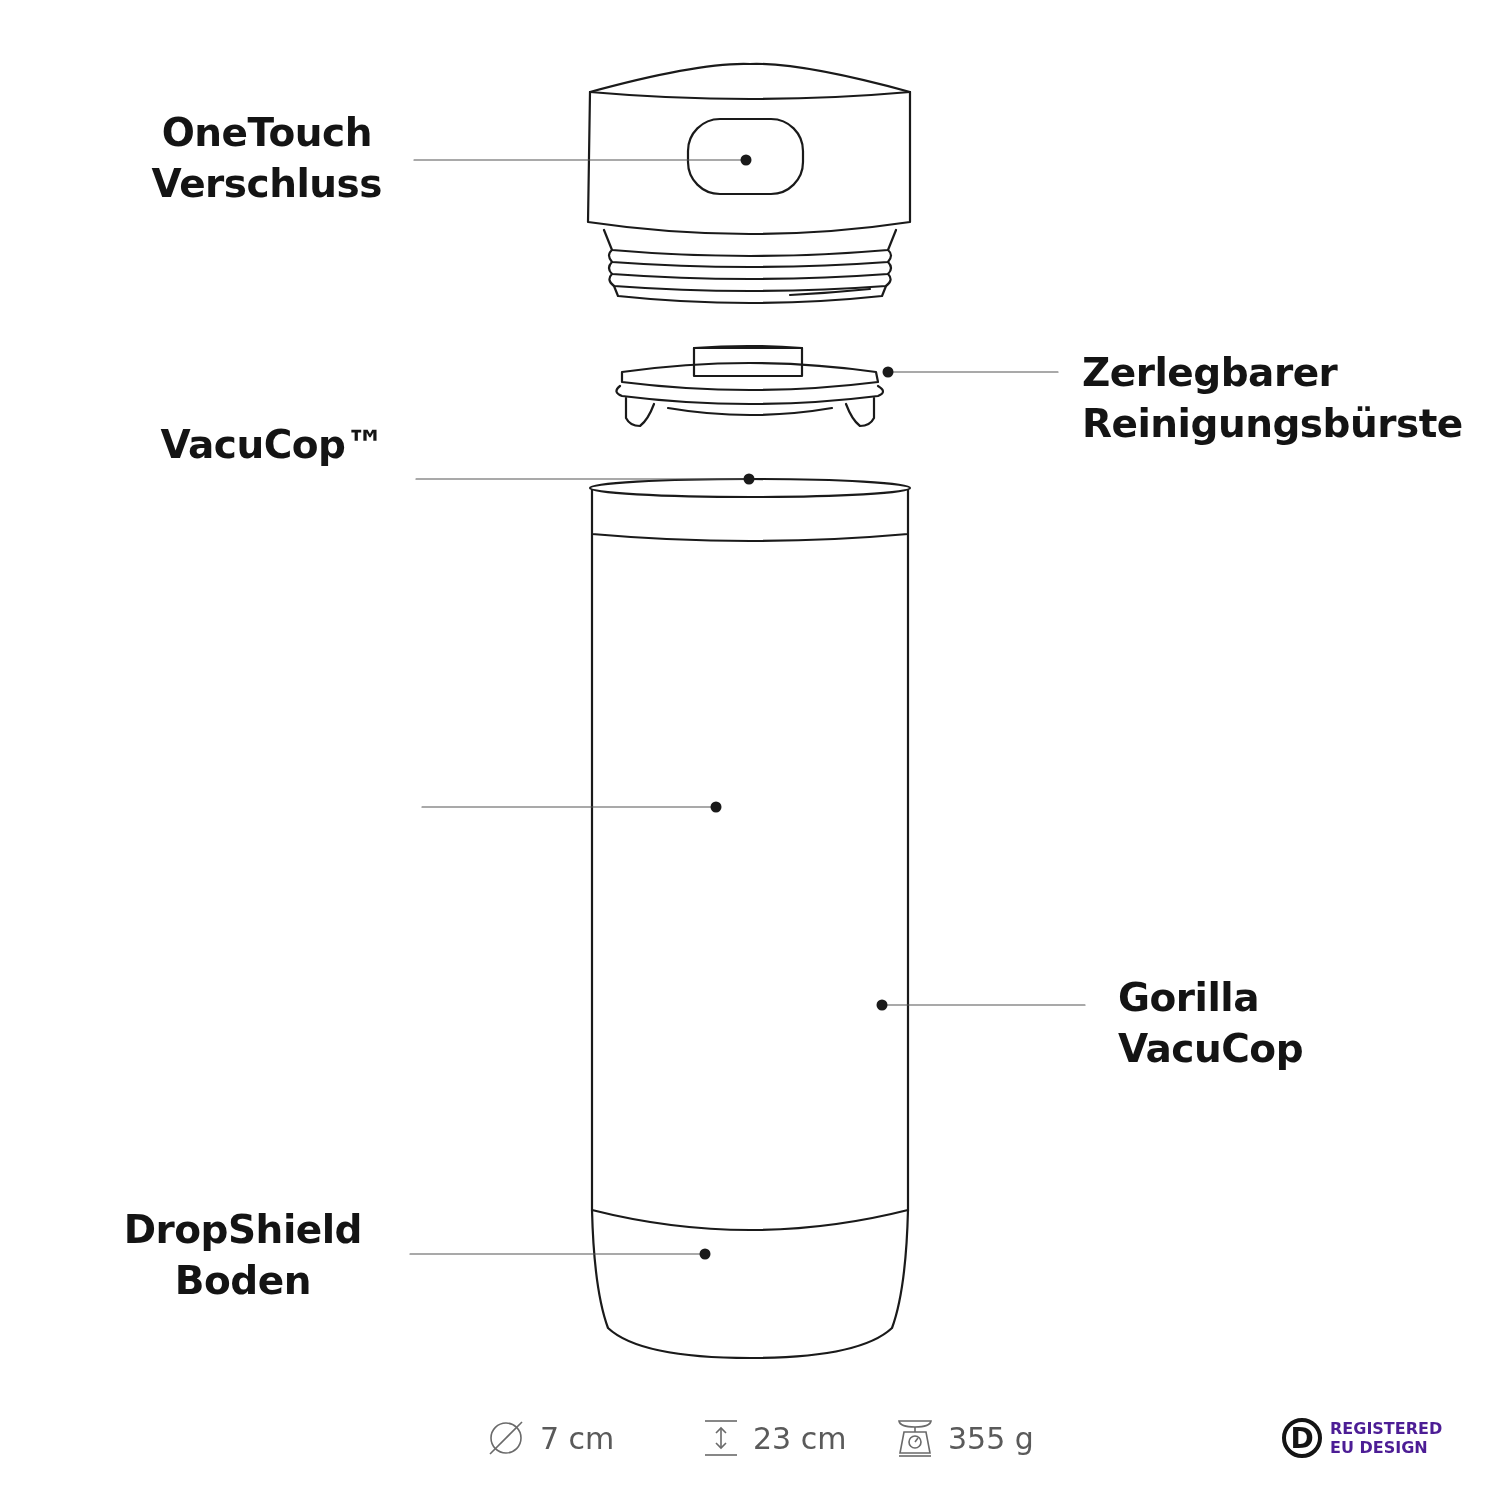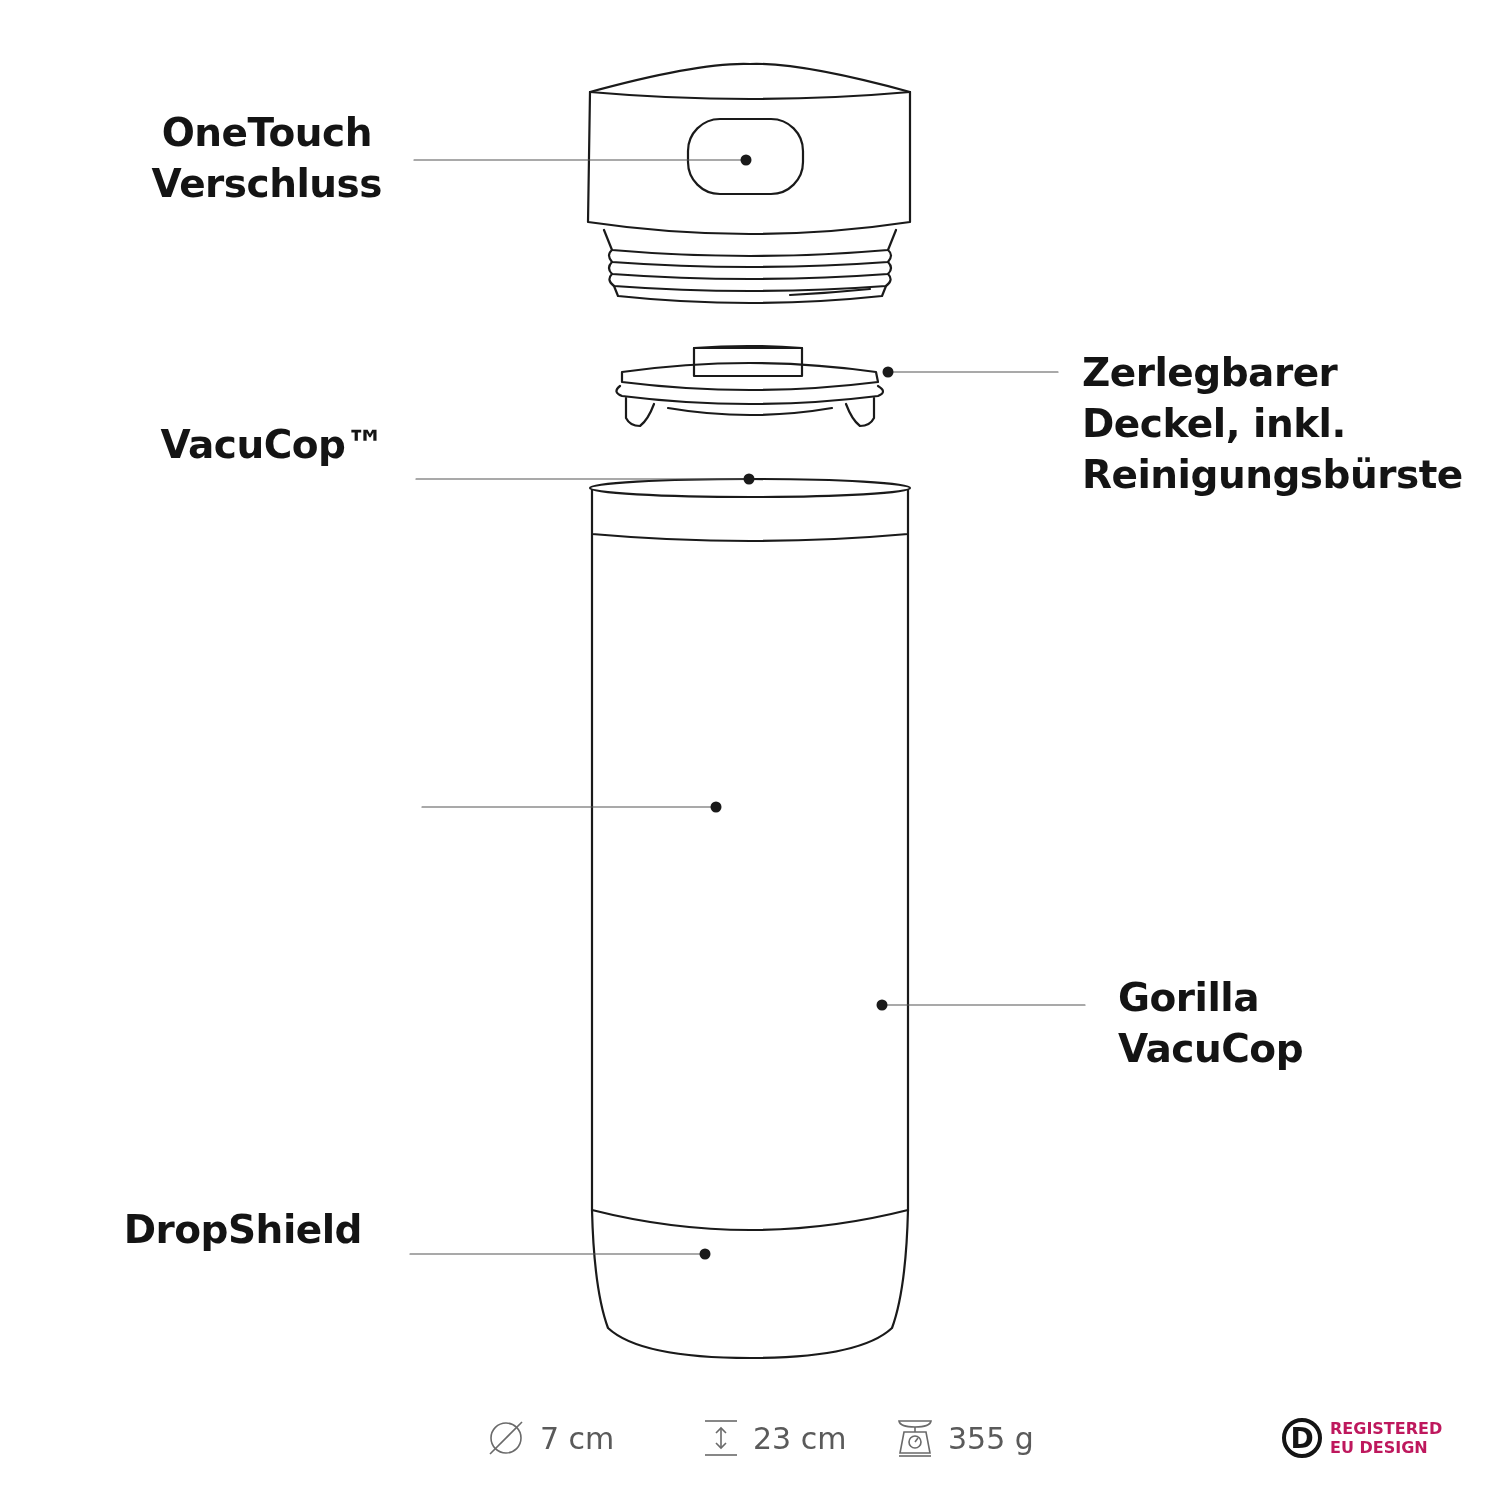--- a/index.html
+++ b/index.html
@@ -12,21 +12,21 @@
   .left-al { text-align: left; }
   svg.drawing { position: absolute; left: 0; top: 0; }
   .specs { position: absolute; top: 1412px; left: 0; width: 1500px; height: 60px; }
   .spec { position: absolute; display: flex; align-items: center; gap: 14px; color: #5a5a5a;
           font-size: 30px; font-family: "DejaVu Sans", sans-serif; }
   .spec svg { display: block; }
   .badge { position: absolute; left: 1282px; top: 1418px; display: flex; align-items: center; gap: 8px; }
   .badge-circle { width: 40px; height: 40px; border: 4px solid #141414; border-radius: 50%;
                   display: flex; align-items: center; justify-content: center; font-weight: bold;
                   font-size: 28px; color: #141414; box-sizing: border-box; font-family: "DejaVu Sans", sans-serif; }
-  .badge-text { font-weight: bold; font-size: 16px; line-height: 19px; color: #be185d;
+  .badge-text { font-weight: bold; font-size: 16px; line-height: 19px; color: #4c1d95;
                 font-family: "DejaVu Sans", sans-serif; }
   .badge-text span { display: block; }
 </style>
 </head>
 <body>
 
 <svg class="drawing" width="1500" height="1500" viewBox="0 0 1500 1500" fill="none" stroke="#1a1a1a" stroke-width="2.2" stroke-linejoin="round" stroke-linecap="round">
 
   <g>
     <path d="M590 92 Q700 62 750 64 Q800 62 910 92"></path>
@@ -79,38 +79,38 @@
   </g>
 </svg>
 
 <div class="label right-al" style="right:1118px; top:107px;">
   <span>OneTouch</span>
   <span>Verschluss</span>
 </div>
 
 <div class="label left-al" style="left:1082px; top:347px;">
   <span>Zerlegbarer</span>
-  <span>Deckel, inkl.</span>
   <span>Reinigungsbürste</span>
 </div>
 
 <div class="label right-al" style="right:1116px; top:419px;">
   <span>VacuCop™</span>
 </div>
 
 <div class="label right-al" style="right:1106px; top:757px;">
 </div>
 
 <div class="label left-al" style="left:1118px; top:972px;">
   <span>Gorilla</span>
   <span>VacuCop</span>
 </div>
 
 <div class="label right-al" style="right:1138px; top:1204px;">
   <span>DropShield</span>
+  <span>Boden</span>
 </div>
 
 <div class="specs">
   <div class="spec" style="left:486px; top:6px;">
     <svg width="40" height="40" viewBox="0 0 40 40" stroke="#6a6a6a" stroke-width="1.6" fill="none">
       <circle cx="20" cy="20" r="15"></circle>
       <line x1="4" y1="36" x2="36" y2="4"></line>
     </svg>
     <span>7 cm</span>
   </div>

